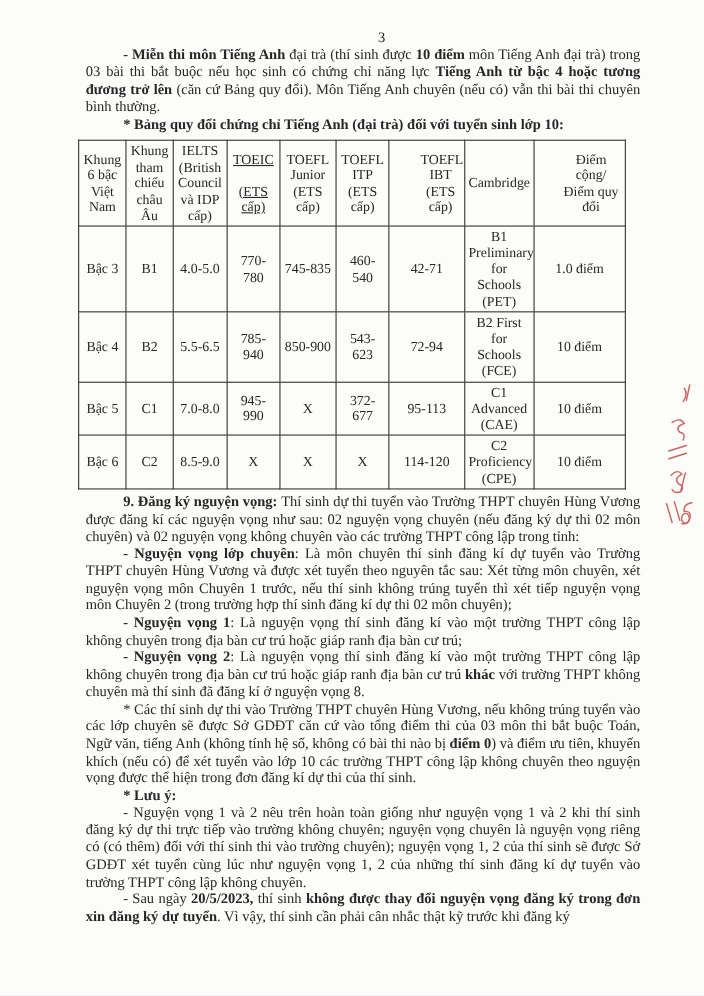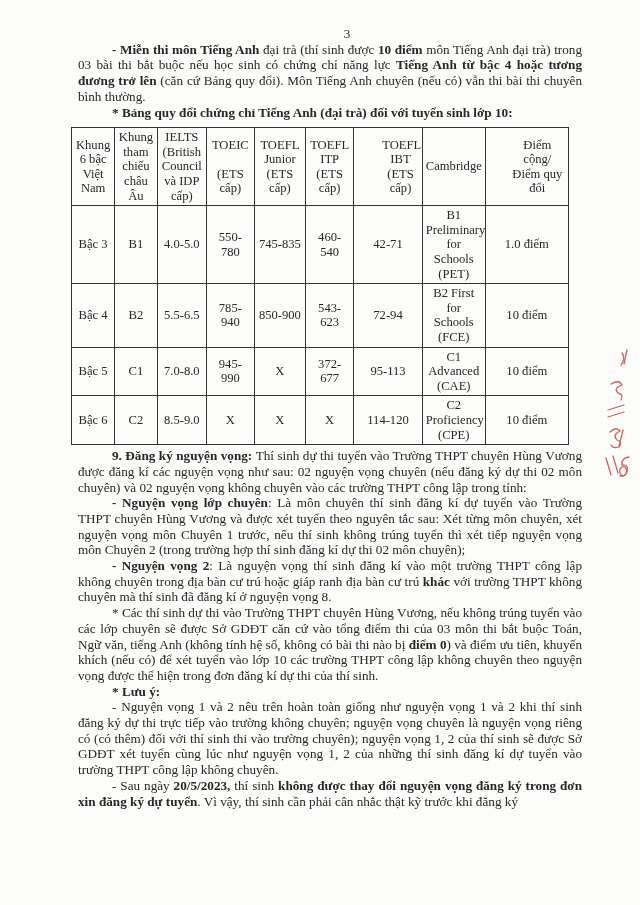--- a/index.html
+++ b/index.html
@@ -32,21 +32,21 @@
     overflow:hidden;
   }
   .tbl thead tr{height:71px;}
   .tbl tbody tr:nth-child(1){height:51px;}
   .tbl tbody tr:nth-child(2){height:50px;}
   .tbl tbody tr:nth-child(3){height:44px;}
   .tbl tbody tr:nth-child(4){height:42px;}
   .tbl th:nth-child(1){width:9.2%;}
   .tbl th:nth-child(2){width:9.0%;}
   .tbl th:nth-child(3){width:10.7%;}
-  .tbl th:nth-child(4){width:10.3%;}
+  .tbl th:nth-child(4){width:10.3%;text-decoration:underline;}
   .tbl th:nth-child(5){width:11.2%;}
   .tbl th:nth-child(6){width:10.4%;text-align:center;}
   .tbl th:nth-child(7){width:10.4%;padding-left:28px;}
   .tbl th:nth-child(8){width:14.0%;}
   .tbl th:nth-child(9){width:14.8%;padding-left:24px;}
   .margin-note{
     position:absolute;left:598px;top:346px;
     width:36px;height:136px;
     opacity:.85;
   }
@@ -75,21 +75,21 @@
             <th>TOEFL IBT (ETS cấp)</th>
             <th>Cambridge</th>
             <th>Điểm cộng/Điểm quy đổi</th>
           </tr>
         </thead>
         <tbody>
           <tr>
             <td>Bậc 3</td>
             <td>B1</td>
             <td>4.0-5.0</td>
-            <td>550-
+            <td>770-
 780</td>
             <td>745-835</td>
             <td>460-540</td>
             <td>42-71</td>
             <td>B1 Preliminary for Schools (PET)</td>
             <td>1.0 điểm</td>
           </tr>
           <tr>
             <td>Bậc 4</td>
             <td>B2</td>
@@ -123,20 +123,21 @@
             <td>X</td>
             <td>114-120</td>
             <td>C2 Proficiency (CPE)</td>
             <td>10 điểm</td>
           </tr>
         </tbody>
       </table>
     <div id="paras-bottom">
         <p class="para"><span class="b">9. Đăng ký nguyện vọng: </span><span>Thí sinh dự thi tuyển vào Trường THPT chuyên Hùng Vương được đăng kí các nguyện vọng như sau: 02 nguyện vọng chuyên (nếu đăng ký dự thi 02 môn chuyên) và 02 nguyện vọng không chuyên vào các trường THPT công lập trong tỉnh:</span></p>
         <p class="para"><span class="b">- Nguyện vọng lớp chuyên</span><span>: Là môn chuyên thí sinh đăng kí dự tuyển vào Trường THPT chuyên Hùng Vương và được xét tuyển theo nguyên tắc sau: Xét từng môn chuyên, xét nguyện vọng môn Chuyên 1 trước, nếu thí sinh không trúng tuyển thì xét tiếp nguyện vọng môn Chuyên 2 (trong trường hợp thí sinh đăng kí dự thi 02 môn chuyên);</span></p>
+        <p class="para"><span class="b">- Nguyện vọng 1</span><span>: Là nguyện vọng thí sinh đăng kí vào một trường THPT công lập không chuyên trong địa bàn cư trú hoặc giáp ranh địa bàn cư trú;</span></p>
         <p class="para"><span class="b">- Nguyện vọng 2</span><span>: Là nguyện vọng thí sinh đăng kí vào một trường THPT công lập không chuyên trong địa bàn cư trú hoặc giáp ranh địa bàn cư trú </span><span class="b">khác </span><span>với trường THPT không chuyên mà thí sinh đã đăng kí ở nguyện vọng 8.</span></p>
         <p class="para"><span>* Các thí sinh dự thi vào Trường THPT chuyên Hùng Vương, nếu không trúng tuyển vào các lớp chuyên sẽ được Sở GDĐT căn cứ vào tổng điểm thi của 03 môn thi bắt buộc Toán, Ngữ văn, tiếng Anh (không tính hệ số, không có bài thi nào bị </span><span class="b">điểm 0</span><span>) và điểm ưu tiên, khuyến khích (nếu có) để xét tuyển vào lớp 10 các trường THPT công lập không chuyên theo nguyện vọng được thể hiện trong đơn đăng kí dự thi của thí sinh.</span></p>
         <p class="para"><span class="b">* Lưu ý:</span></p>
         <p class="para"><span>- Nguyện vọng 1 và 2 nêu trên hoàn toàn giống như nguyện vọng 1 và 2 khi thí sinh đăng ký dự thi trực tiếp vào trường không chuyên; nguyện vọng chuyên là nguyện vọng riêng có (có thêm) đối với thí sinh thi vào trường chuyên); nguyện vọng 1, 2 của thí sinh sẽ được Sở GDĐT xét tuyển cùng lúc như nguyện vọng 1, 2 của những thí sinh đăng kí dự tuyển vào trường THPT công lập không chuyên.</span></p>
         <p class="para"><span>- Sau ngày </span><span class="b">20/5/2023, </span><span>thí sinh </span><span class="b">không được thay đổi nguyện vọng đăng ký trong đơn xin đăng ký dự tuyển</span><span>. Vì vậy, thí sinh cần phải cân nhắc thật kỹ trước khi đăng ký</span></p>
       </div>
   </div>
 
   <svg class="margin-note" viewBox="0 0 36 136" fill="none" stroke-width="1.3" stroke-linecap="round" stroke="#c24a45">
     <g>

